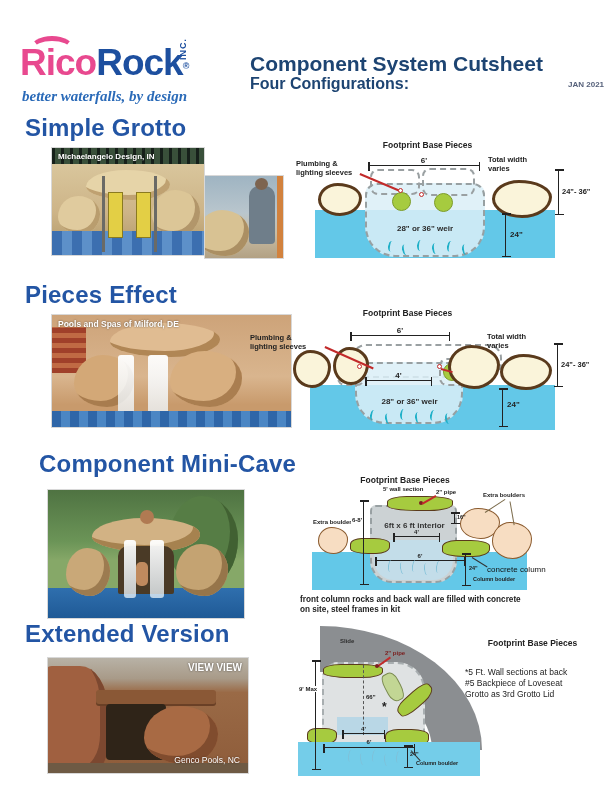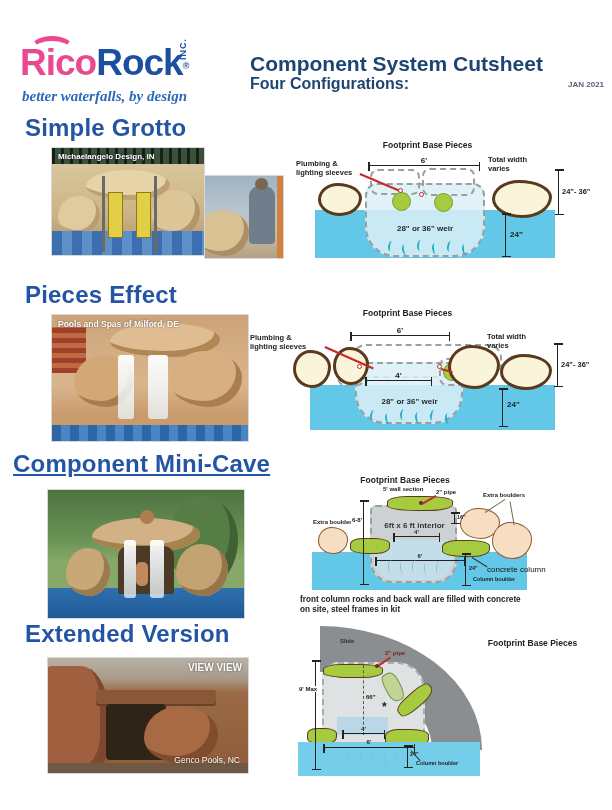--- a/index.html
+++ b/index.html
@@ -118,21 +118,21 @@
     <div class="sq" style="left:98px;top:108px;transform:rotate(8deg);"></div>
     <div class="sq" style="left:112px;top:111px;transform:rotate(-10deg);"></div>
     <div class="sq" style="left:127px;top:107px;transform:rotate(5deg);"></div>
     <div class="sq" style="left:142px;top:110px;transform:rotate(-6deg);"></div>
     <div class="sq" style="left:157px;top:108px;transform:rotate(10deg);"></div>
     <div class="sq" style="left:172px;top:111px;transform:rotate(-8deg);"></div>
   </div>
 
   <div class="sec-h" style="left:25px;top:281px;">Pieces Effect</div>
 
-  <div class="photo" style="left:52px;top:315px;width:196px;height:126px;background:linear-gradient(to bottom,#cda379 0%,#d9b58e 55%,#c89a6c 80%);">
+  <div class="photo" style="left:52px;top:315px;width:196px;height:112px;background:linear-gradient(to bottom,#cda379 0%,#d9b58e 55%,#c89a6c 80%);padding-left:43px;">
     <div class="abs" style="left:0;top:12px;width:34px;height:46px;background:repeating-linear-gradient(0deg,#a0402a 0 5px,#c06a44 5px 10px);"></div>
     <div class="blob" style="left:22px;top:40px;width:60px;height:52px;background:#d3a877;box-shadow:inset -6px -6px 0 #a87c4e;"></div>
     <div class="blob" style="left:58px;top:8px;width:110px;height:34px;background:#e0bc92;box-shadow:inset -6px -6px 0 #b08655;"></div>
     <div class="blob" style="left:118px;top:36px;width:72px;height:56px;background:#d8af80;box-shadow:inset -6px -6px 0 #aa7e50;"></div>
     <div class="fall" style="left:66px;top:40px;width:16px;height:64px;"></div>
     <div class="fall" style="left:96px;top:40px;width:20px;height:64px;"></div>
     <div class="abs" style="left:0;bottom:0;width:100%;height:16px;background:repeating-linear-gradient(90deg,#2f66a8 0 9px,#4b86c4 9px 18px);"></div>
     <div class="pcap" style="left:6px;top:4px;font-size:8.5px;">Pools and Spas of Milford, DE</div>
   </div>
 
@@ -167,21 +167,21 @@
     <div class="redline" style="left:196px;top:68px;width:12px;transform:rotate(15deg);"></div>
     <div class="redring" style="left:192px;top:64px;"></div>
     <div class="sq" style="left:125px;top:110px;transform:rotate(8deg);"></div>
     <div class="sq" style="left:140px;top:113px;transform:rotate(-10deg);"></div>
     <div class="sq" style="left:155px;top:109px;transform:rotate(5deg);"></div>
     <div class="sq" style="left:170px;top:112px;transform:rotate(-6deg);"></div>
     <div class="sq" style="left:185px;top:110px;transform:rotate(10deg);"></div>
     <div class="sq" style="left:200px;top:113px;transform:rotate(-8deg);"></div>
   </div>
 
-  <div class="sec-h" style="left:13px;top:450px;text-decoration:underline;">Component Mini-Cave</div>
+  <div class="sec-h" style="left:39px;top:450px;">Component Mini-Cave</div>
 
   <div class="photo" style="left:48px;top:490px;width:196px;height:128px;background:linear-gradient(to bottom,#4f7342 0%,#6b9457 40%,#86a868 55%);">
     <div class="blob" style="left:120px;top:6px;width:70px;height:90px;background:#567d45;box-shadow:inset -8px -8px 0 #416132;"></div>
     <div class="abs" style="left:0;bottom:0;width:100%;height:30px;background:linear-gradient(to bottom,#2f6fae,#1f5a96);"></div>
     <div class="blob" style="left:18px;top:58px;width:44px;height:48px;background:#c9a878;box-shadow:inset -6px -6px 0 #9c7b50;"></div>
     <div class="blob" style="left:128px;top:54px;width:52px;height:52px;background:#c4a372;box-shadow:inset -6px -6px 0 #96754a;"></div>
     <div class="blob" style="left:44px;top:28px;width:108px;height:34px;background:#d2b284;box-shadow:inset -7px -7px 0 #a6824f;"></div>
     <div class="abs" style="left:70px;top:56px;width:56px;height:48px;background:#4a3a26;border-radius:10px 10px 2px 2px;"></div>
     <div class="fall" style="left:76px;top:50px;width:12px;height:58px;"></div>
     <div class="fall" style="left:102px;top:50px;width:14px;height:58px;"></div>
@@ -268,15 +268,18 @@
     <div class="vdim" style="left:117px;top:125px;height:23px;"></div>
     <div class="dimlab vtiny" style="left:120px;top:131px;">24"</div>
     <div class="ptrk" style="left:121px;top:130px;width:14px;transform:rotate(48deg);"></div>
     <div class="dimlab vtiny" style="left:126px;top:140px;">Column boulder</div>
     <div class="sql" style="left:58px;top:130px;transform:rotate(6deg);"></div>
     <div class="sql" style="left:70px;top:133px;transform:rotate(-8deg);"></div>
     <div class="sql" style="left:82px;top:130px;transform:rotate(8deg);"></div>
     <div class="sql" style="left:94px;top:134px;transform:rotate(-5deg);"></div>
     <div class="sql" style="left:106px;top:131px;transform:rotate(7deg);"></div>
     <div class="dia-title" style="left:195px;top:18px;width:95px;">Footprint Base Pieces</div>
+    <div class="dimlab pre" style="left:175px;top:47px;width:135px;font-weight:normal;font-size:8.5px;line-height:11px;color:#222;">*5 Ft. Wall sections at back
+#5 Backpiece of Loveseat
+Grotto as 3rd Grotto Lid</div>
   </div>
 
 </div>
 
 </body></html>

